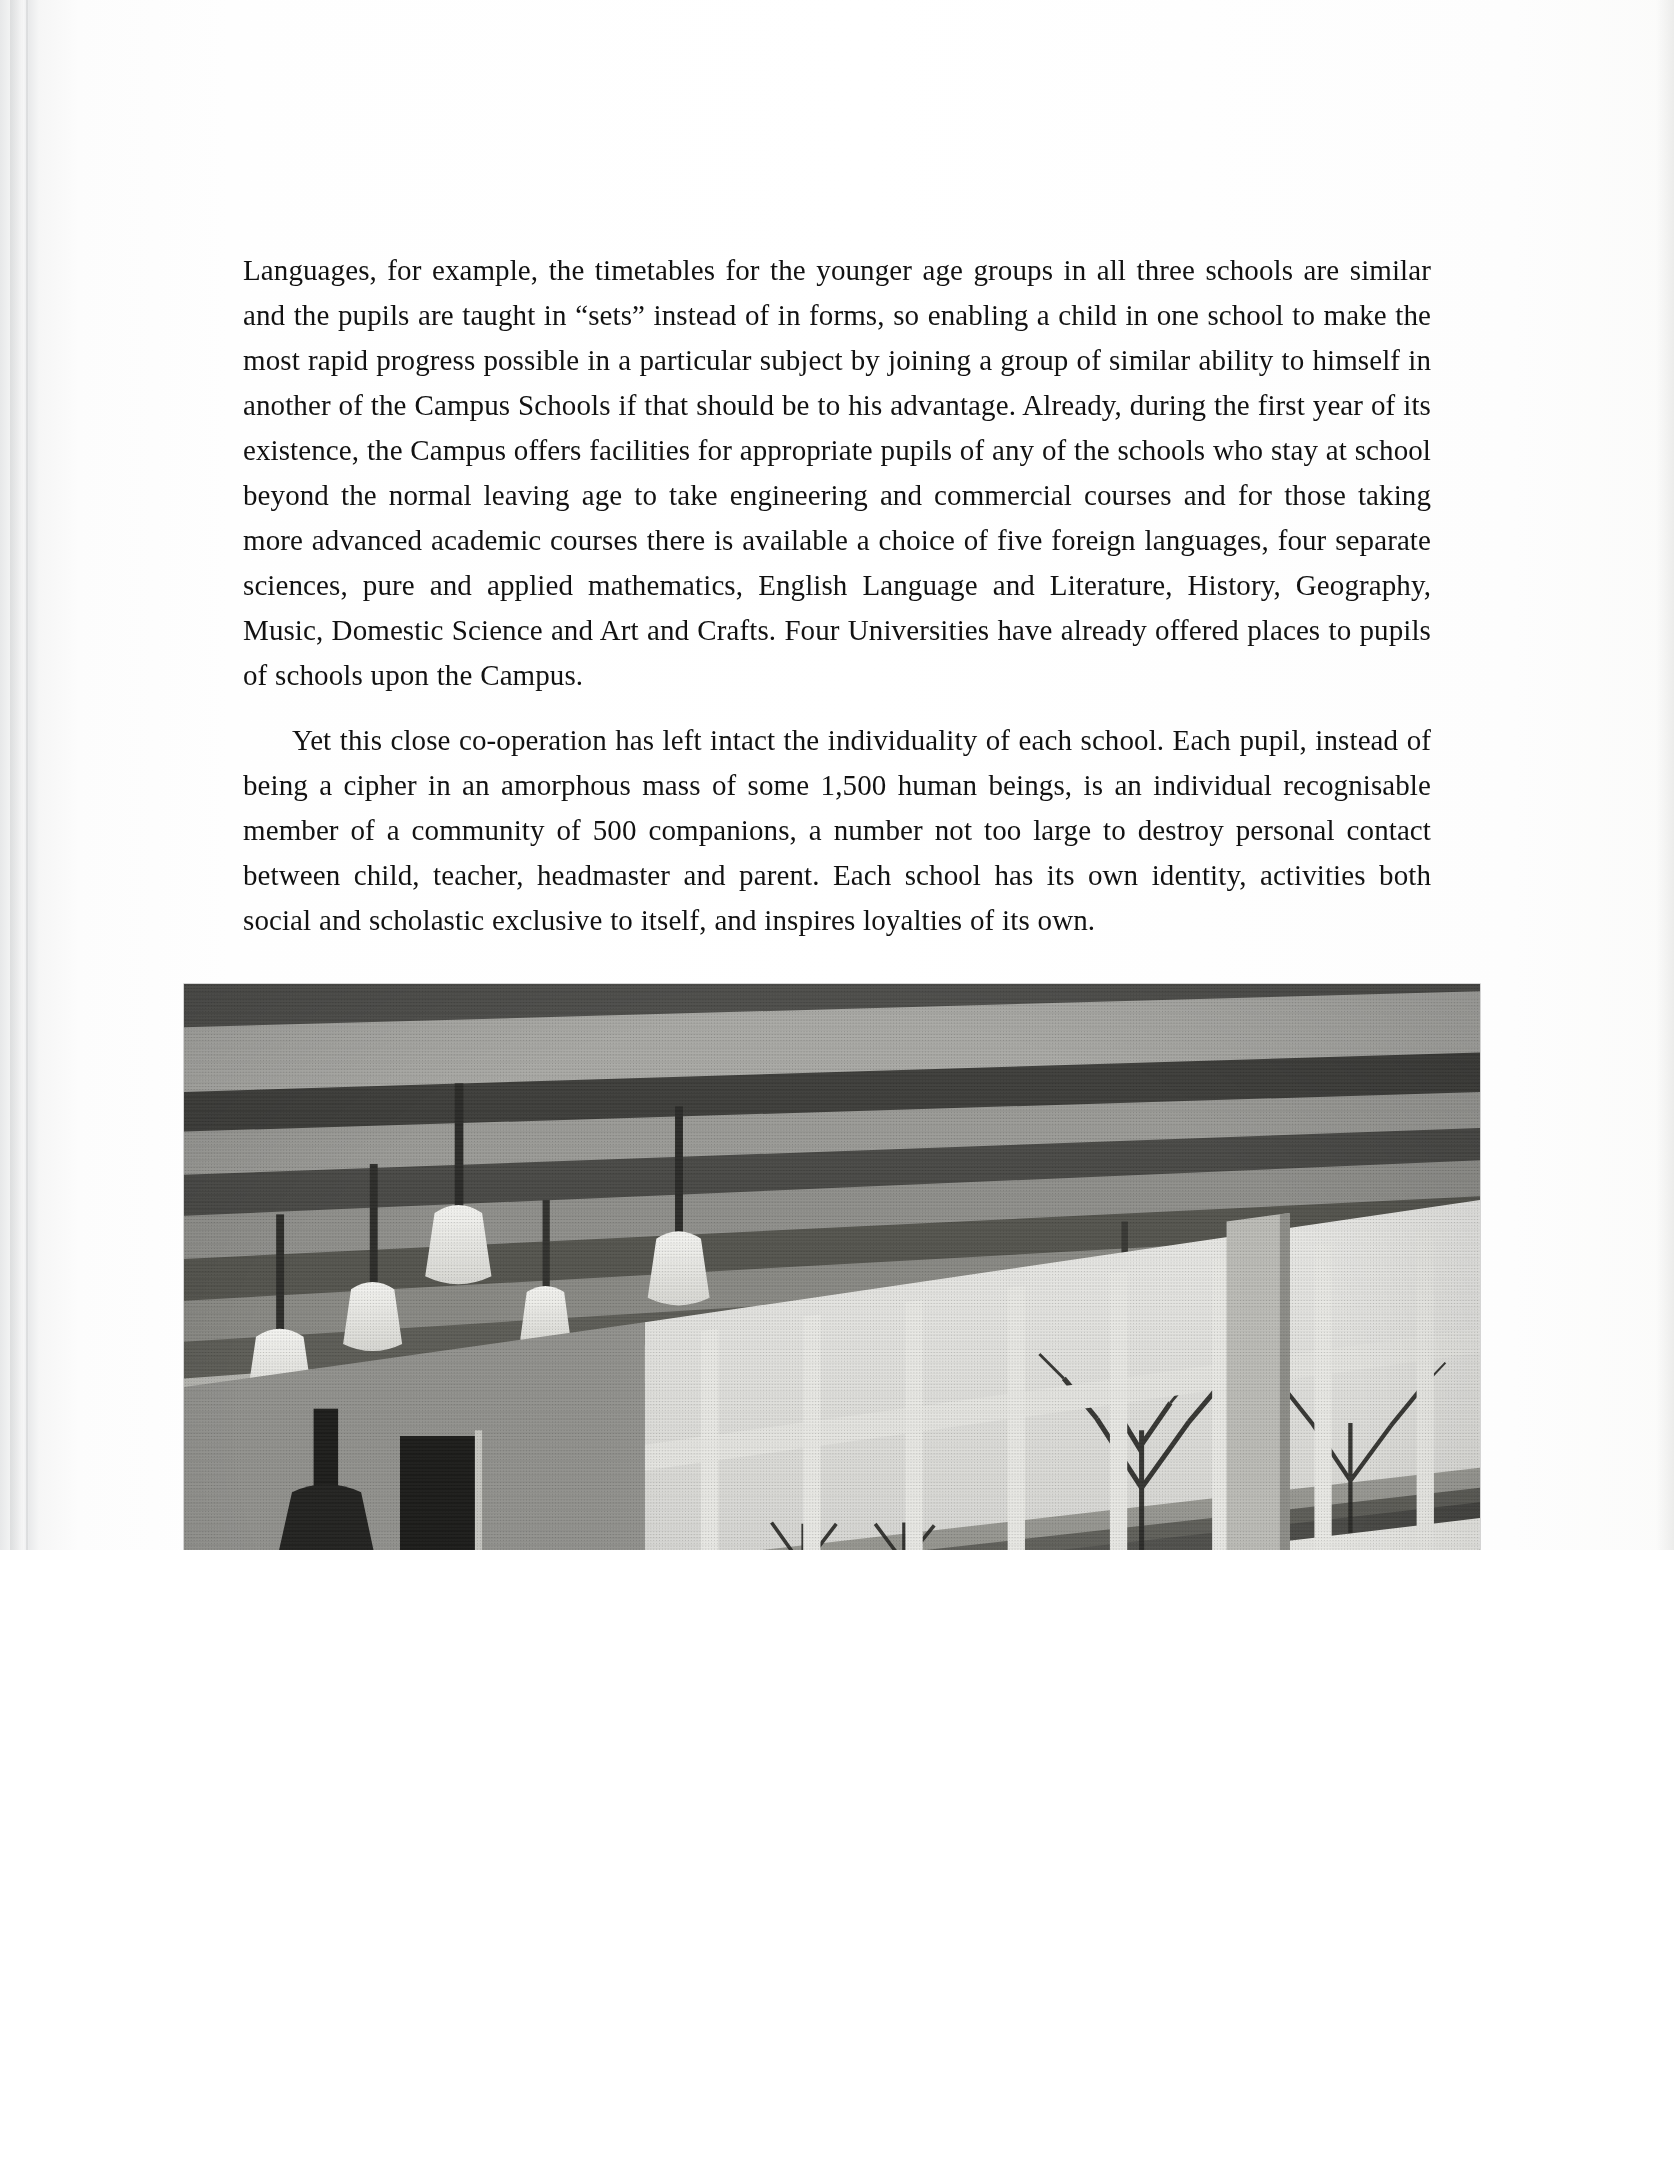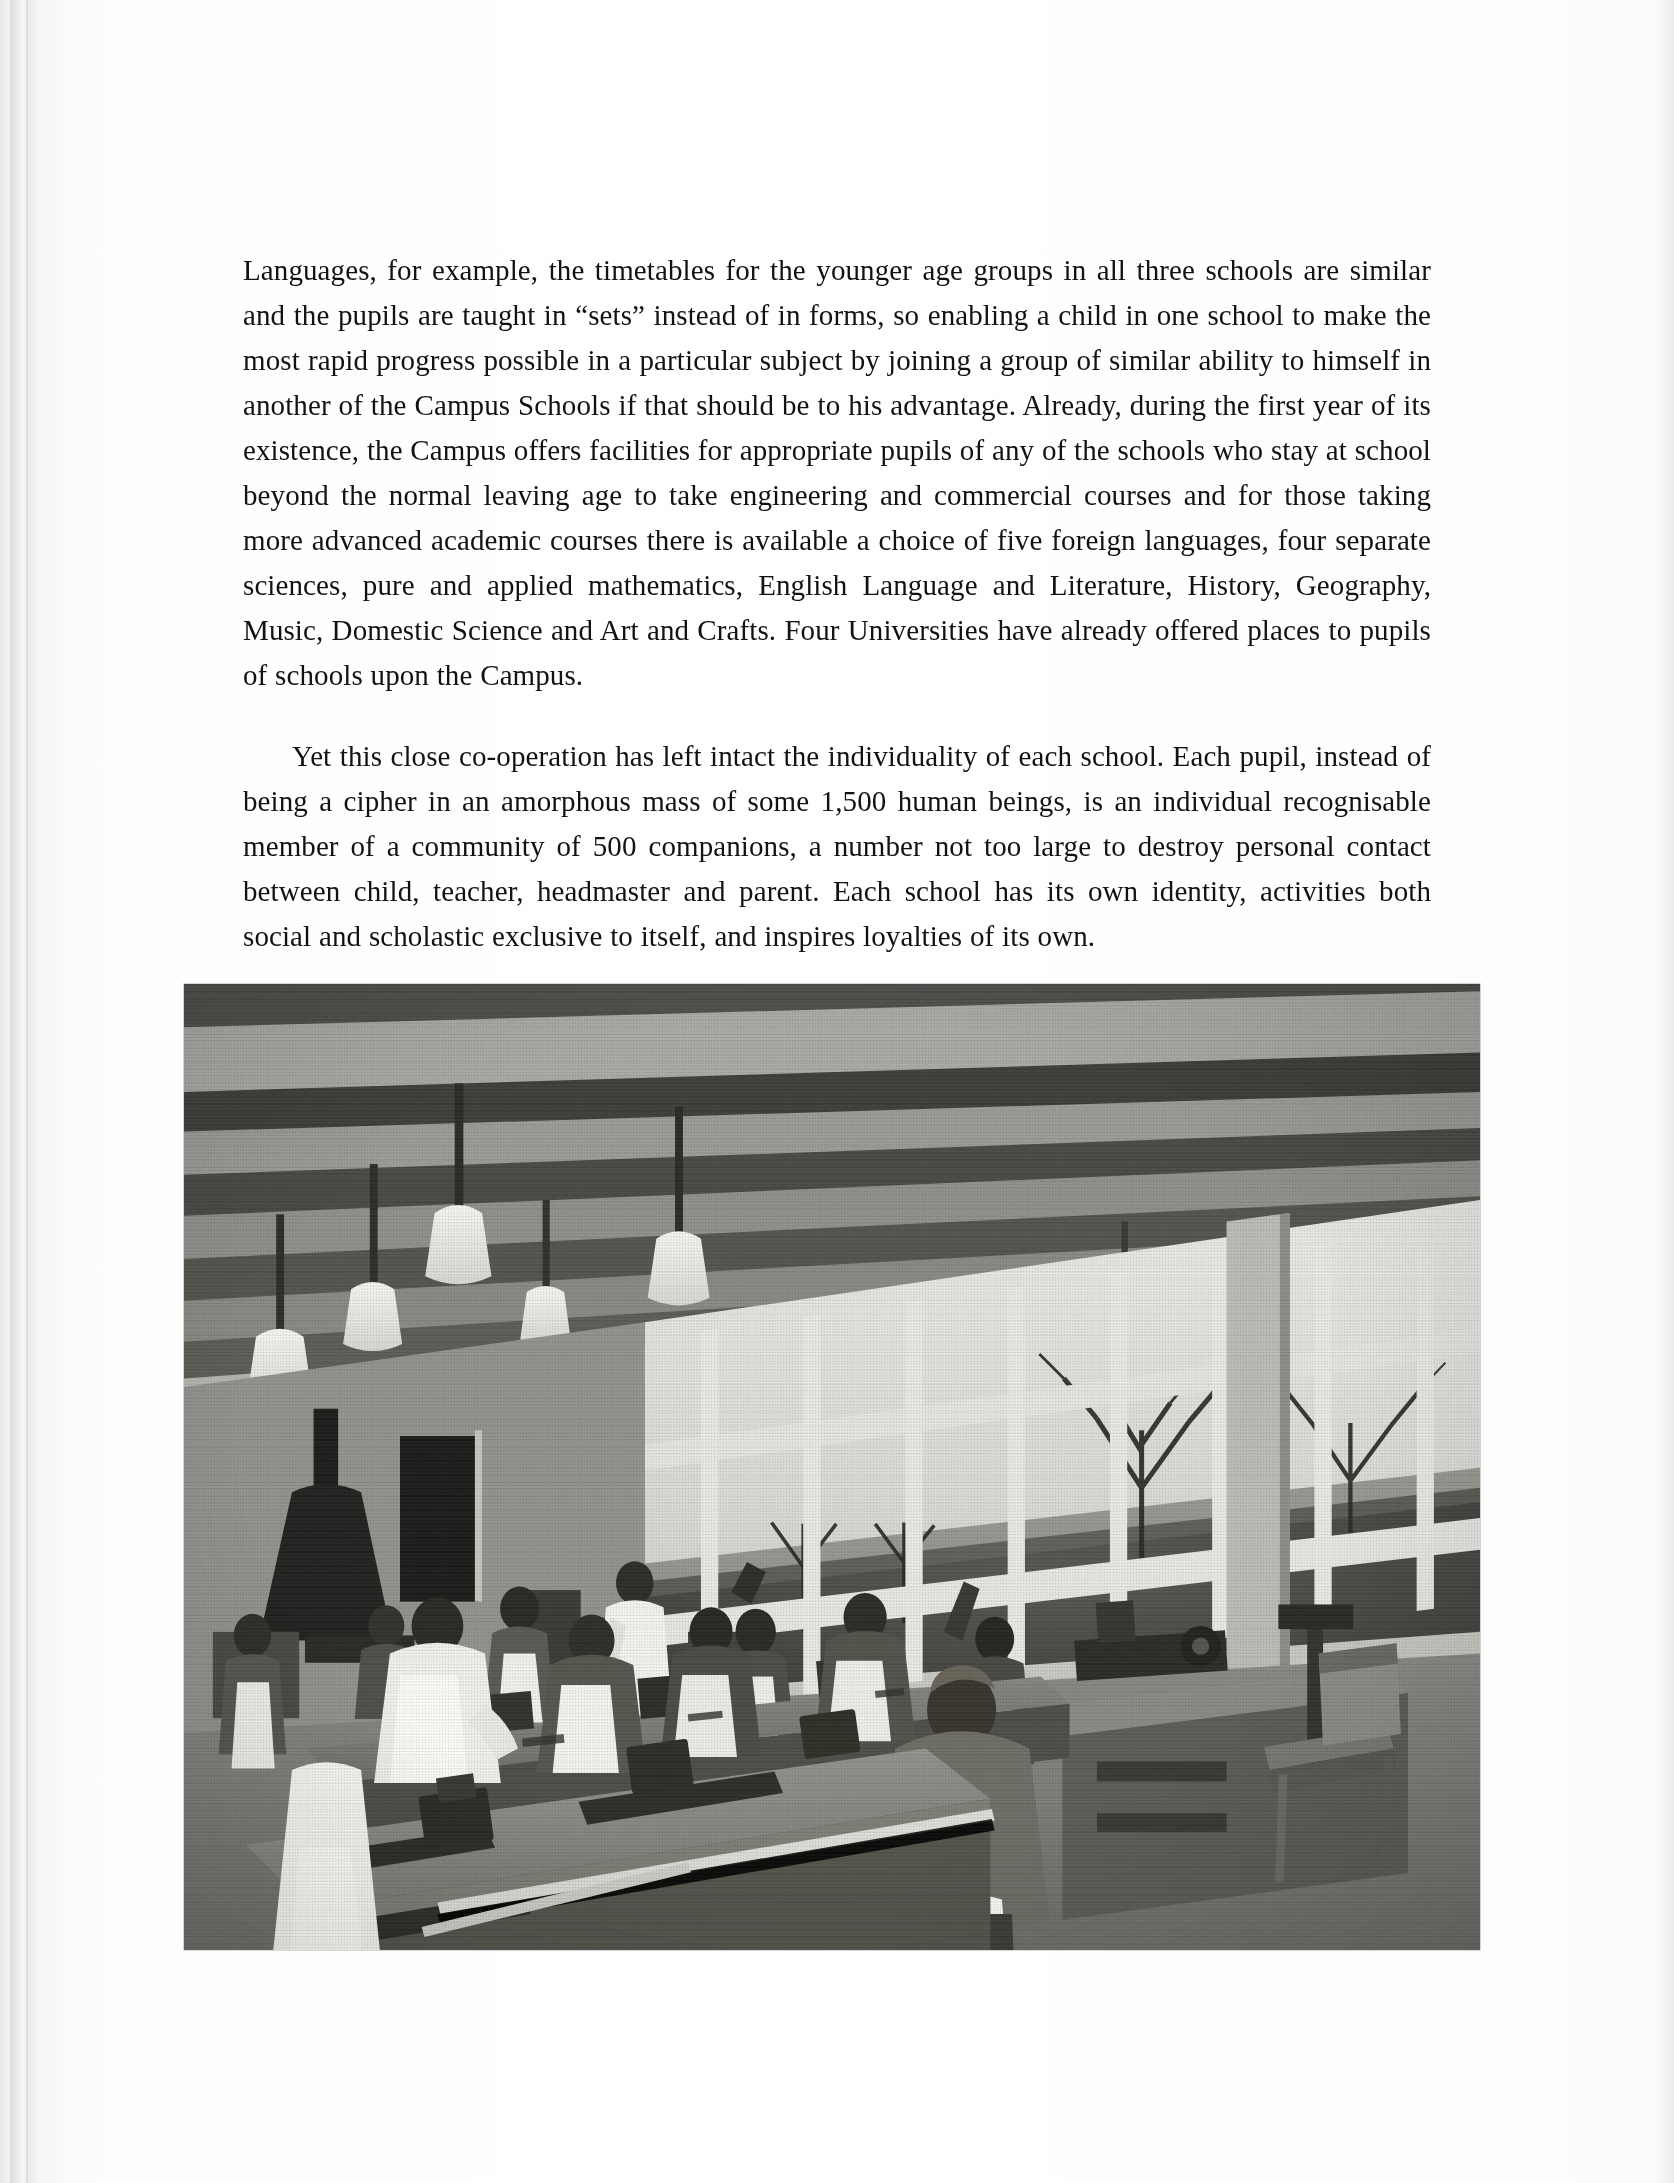--- a/index.html
+++ b/index.html
@@ -4,21 +4,21 @@
 <title>Campus Schools — page</title>
 <style>
   html, body {
     margin: 0;
     padding: 0;
     background: #ffffff;
   }
   .page {
     position: relative;
     width: 1675px;
-    height: 2183px;
+    height: 1550px;
     background: #fdfdfc;
     overflow: hidden;
     font-family: "Liberation Serif", "DejaVu Serif", serif;
   }
 
   
   .paper-tone {
     position: absolute;
     inset: 0;
     background:
@@ -71,21 +71,21 @@
     text-align: justify;
     text-align-last: left;
     font-size: 29px;
     line-height: 45px;
     color: #121212;
     letter-spacing: 0.1px;
     word-spacing: 0.4px;
     font-weight: 400;
   }
   .para + .para {
-    margin-top: 36px;
+    margin-top: 20px;
   }
   .para.indent {
     text-indent: 49px;
   }
 
   
   .photo {
     position: absolute;
     left: 184px;
     top: 984px;

